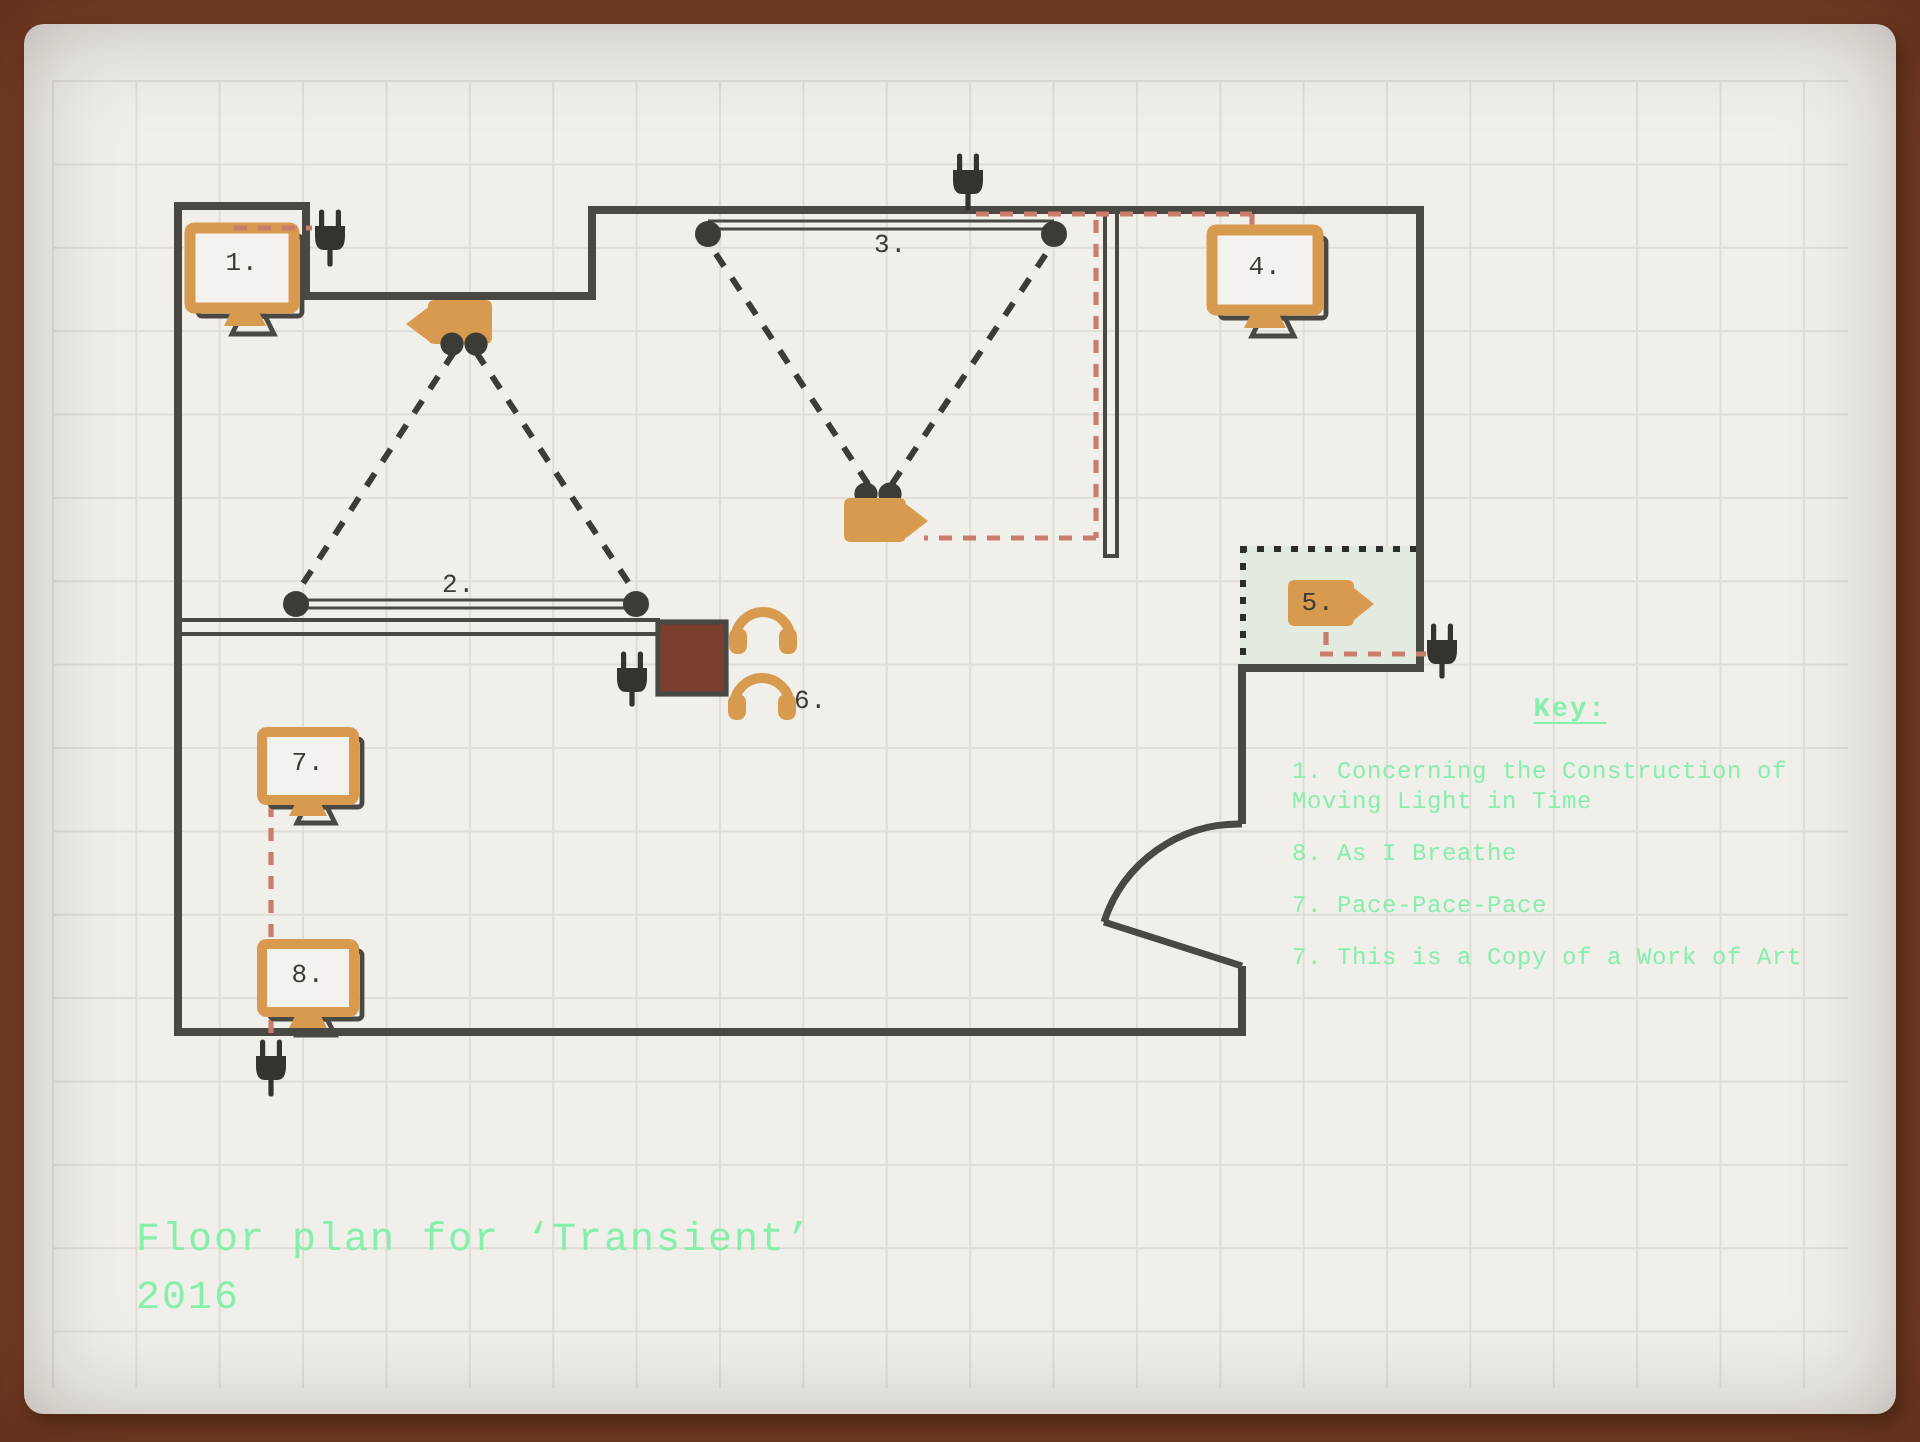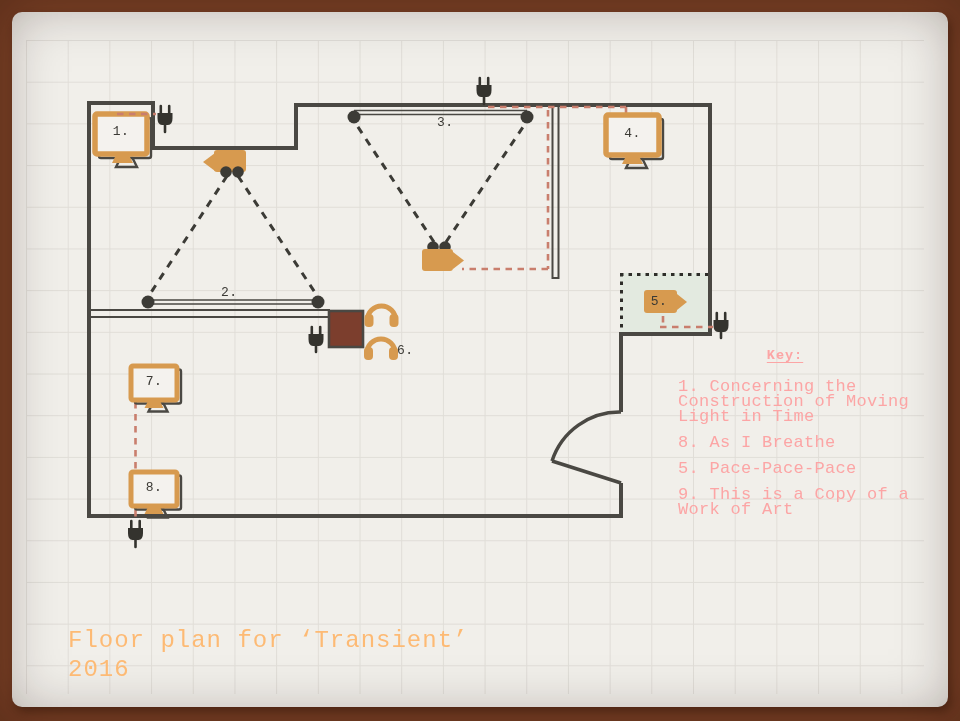--- a/index.html
+++ b/index.html
@@ -8,28 +8,28 @@
   .frame-vignette{position:absolute;inset:0;box-shadow:inset 0 0 60px rgba(30,10,0,.35);pointer-events:none;}
   .paper{position:absolute;left:12px;top:12px;right:12px;bottom:14px;background:#f1efea;
          border-radius:10px;box-shadow:3px 5px 10px rgba(40,15,5,.45);}
   .grid{position:absolute;left:26px;top:40px;width:898px;height:654px;
         background-image:linear-gradient(to right,#dcd9d3 1px,transparent 1px),
                          linear-gradient(to bottom,#dcd9d3 1px,transparent 1px);
         background-size:41.7px 41.7px;opacity:.8;}
   svg.plan{position:absolute;left:0;top:0;}
   .lbl{position:absolute;color:#3b3a35;font-size:13px;letter-spacing:.5px;text-align:center;}
   .lbl.plain{text-align:left;}
-  .key{position:absolute;left:646px;top:348px;width:278px;color:#fca5a5;}
+  .key{position:absolute;left:646px;top:348px;width:278px;color:#86efac;}
   .key h3{margin:0 0 16px 0;font-size:13.5px;font-weight:bold;text-align:center;
           letter-spacing:1px;}
   .key h3 span{text-decoration:underline;text-underline-offset:3px;}
   .key ul{list-style:none;margin:0;padding:0;}
-  .key li{font-size:17px;line-height:15px;margin-bottom:11px;letter-spacing:.3px;margin-left:32px;}
-  .title{position:absolute;left:68px;top:606px;color:#fdba74;font-size:24px;
-         line-height:29px;letter-spacing:1px;margin-top:20px;}
+  .key li{font-size:12px;line-height:15px;margin-bottom:11px;letter-spacing:.3px;}
+  .title{position:absolute;left:68px;top:606px;color:#86efac;font-size:20px;
+         line-height:29px;letter-spacing:1px;}
 </style>
 </head>
 <body>
 
 <div class="stage">
   <div class="paper">
     <div class="grid" style="left:14px;top:28px;"></div>
   </div>
   <div class="frame-vignette"></div>
 
@@ -163,22 +163,22 @@
   <div class="lbl" style="left:644px;top:294px;width:30px;">5.</div>
   <div class="lbl plain" style="left:221px;top:285px;">2.</div>
   <div class="lbl plain" style="left:437px;top:115px;">3.</div>
   <div class="lbl plain" style="left:397px;top:343px;">6.</div>
 
   <div class="key">
     <h3><span>Key:</span></h3>
     <ul>
       <li>1. Concerning the Construction of Moving Light in Time</li>
       <li>8. As I Breathe</li>
-      <li>5. Pace-Pace-Pace</li>
-      <li>9. This is a Copy of a Work of Art</li>
+      <li>7. Pace-Pace-Pace</li>
+      <li>7. This is a Copy of a Work of Art</li>
     </ul>
   </div>
 
   <div class="title">
     <div>Floor plan for ‘Transient’</div>
     <div>2016</div>
   </div>
 </div>
 
 </body></html>

